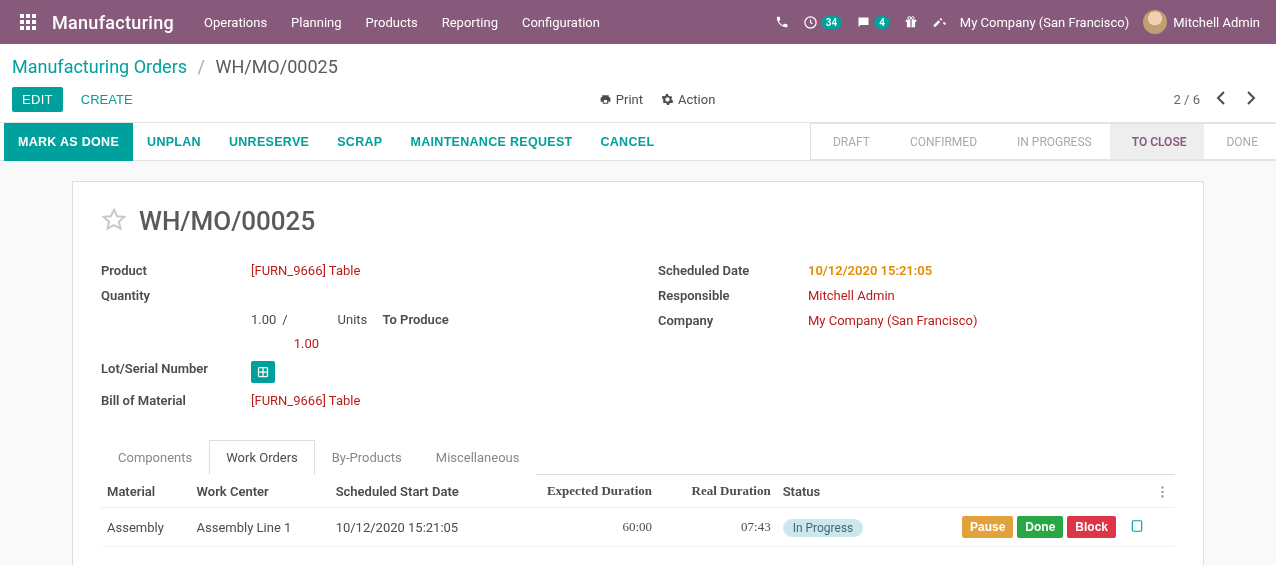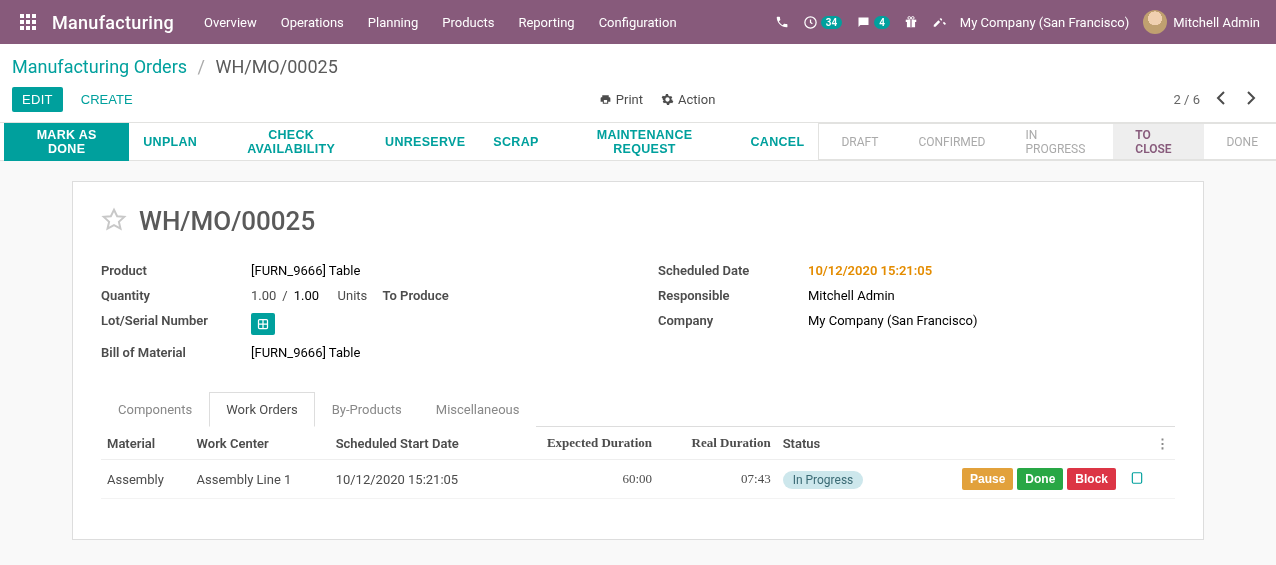--- a/index.html
+++ b/index.html
@@ -55,21 +55,21 @@
   .sheet-bg { padding: 20px 0 40px; }
   .sheet { width: 1132px; margin: 0 auto; background: #fff; border: 1px solid #ddd; padding: 24px 28px 40px; }
   .title-row { display: flex; align-items: center; gap: 12px; margin-bottom: 22px; }
   .star { color: #c8c8c8; cursor: pointer; }
   .rec-title { font-size: 26px; color: #5a5a5a; font-weight: 500; }
   .form-cols { display: flex; gap: 40px; }
   .form-col { flex: 1; }
   .form-row { display: flex; padding: 5px 0; font-size: 13px; }
   .form-label { width: 150px; color: #4c4c4c; font-weight: 600; }
   .form-val { flex: 1; }
-  .link-val { color: #000000; }
+  .link-val { color: #b91c1c; margin-top: 48px; }
   .warn-val { color: #e48c00; font-weight: 600; }
   .qty-line { display: flex; align-items: center; gap: 6px; }
   .qty-sep { color: #4c4c4c; }
   .muted { color: #4c4c4c; font-weight: 600; }
   .lot-btn { background: #00a09d; color: #fff; width: 24px; height: 22px; display: inline-flex; align-items: center; justify-content: center; border-radius: 2px; cursor: pointer; }
 
   
   .tabs { display: flex; border-bottom: 1px solid #ddd; margin-top: 26px; }
   .tab { padding: 9px 16px; color: #777; cursor: pointer; border: 1px solid transparent; border-bottom: none; position: relative; top: 1px; background: #fff; }
   .tab.active { border-color: #ddd; color: #4c4c4c; border-bottom: 1px solid #fff; }
@@ -101,21 +101,20 @@
         <rect x="0" y="6" width="4" height="4"></rect>
         <rect x="6" y="6" width="4" height="4"></rect>
         <rect x="12" y="6" width="4" height="4"></rect>
         <rect x="0" y="12" width="4" height="4"></rect>
         <rect x="6" y="12" width="4" height="4"></rect>
         <rect x="12" y="12" width="4" height="4"></rect>
       </svg>
   </div>
   <div class="brand">Manufacturing</div>
   <div class="nav-menu">
-    <div class="nav-item">Overview</div>
     <div class="nav-item">Operations</div>
     <div class="nav-item">Planning</div>
     <div class="nav-item">Products</div>
     <div class="nav-item">Reporting</div>
     <div class="nav-item">Configuration</div>
   </div>
   <div class="flex-spacer"></div>
   <div class="systray">
     <div class="systray-item">
       <svg width="14" height="14" viewBox="0 0 24 24" fill="#fff">
@@ -195,21 +194,20 @@
           </svg>
       </span>
     </div>
   </div>
 </div>
 
 <div class="statusbar">
   <div class="status-btns">
     <button class="sb-btn primary">MARK AS DONE</button>
     <button class="sb-btn">UNPLAN</button>
-    <button class="sb-btn">CHECK AVAILABILITY</button>
     <button class="sb-btn">UNRESERVE</button>
     <button class="sb-btn">SCRAP</button>
     <button class="sb-btn">MAINTENANCE REQUEST</button>
     <button class="sb-btn">CANCEL</button>
   </div>
   <div class="status-flow">
     <div class="flow-step normal">
         <span>DRAFT</span>
         <span class="arrow"></span>
       </div>

